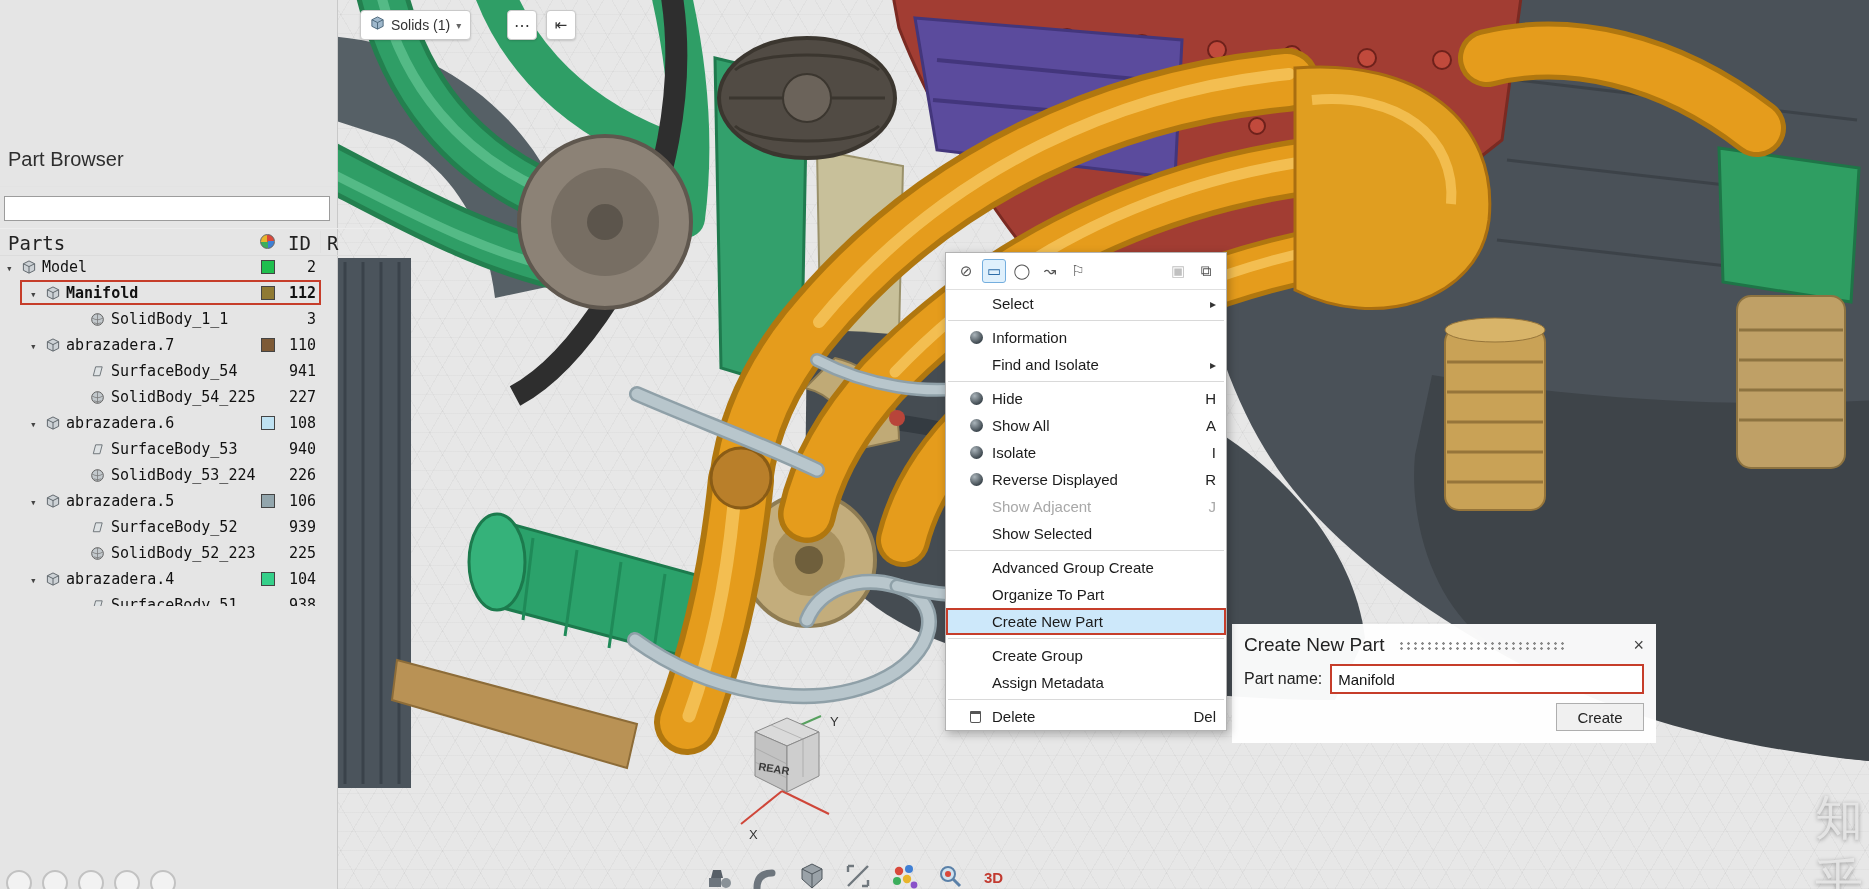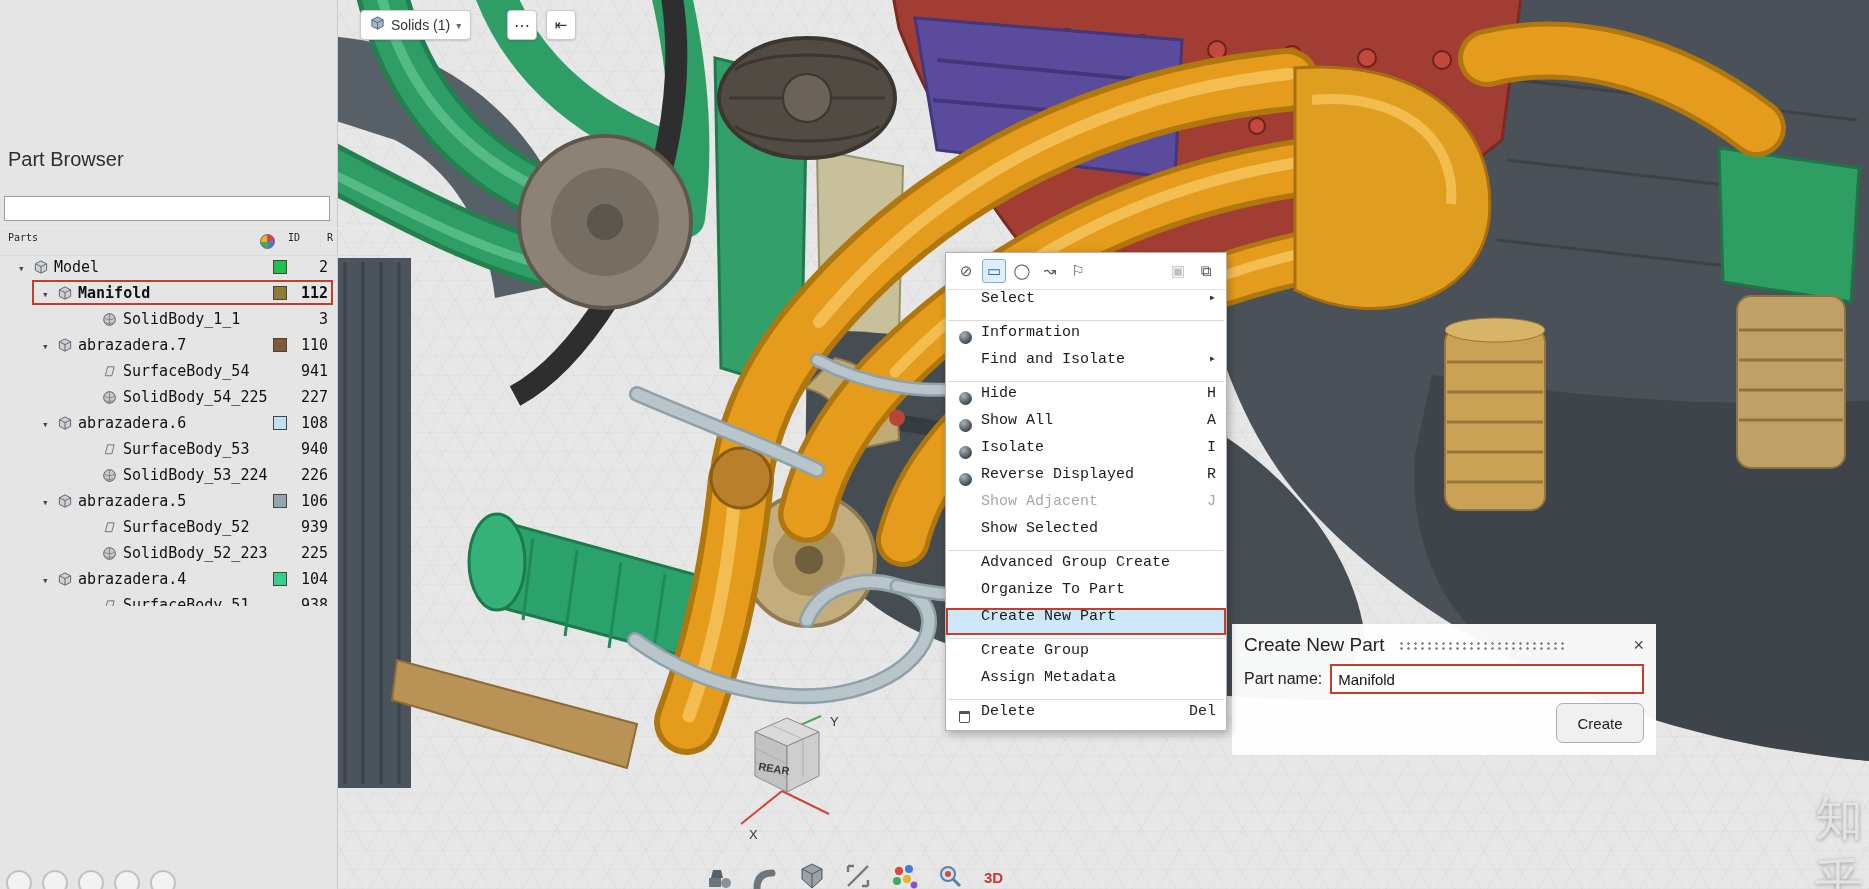--- a/index.html
+++ b/index.html
@@ -7,31 +7,31 @@
        font-family:"Liberation Sans",sans-serif;--sel:#c63d2a;--hl:#cde8fa;}
 
   
   .left-panel{position:absolute;left:0;top:0;width:337px;height:889px;background:#e5e5e5;
               border-right:1px solid #c9c9c9;z-index:12;}
   .pb-title{position:absolute;left:8px;top:148px;font-size:20px;color:#2e2e2e;}
   .pb-sep{position:absolute;left:0;top:186px;width:337px;border-top:1px solid #e3e3e3;}
   .pb-search{position:absolute;left:4px;top:196px;width:326px;height:25px;border:1px solid #9c9c9c;
              background:#fff;font-size:14px;padding:0 5px;box-sizing:border-box;outline:none;}
   .pb-header{position:absolute;left:0;top:228px;width:387px;height:26px;border-bottom:1px solid #dcdcdc;
-             border-top:1px solid #ececec;font-size:10px;color:#222;font-family:"DejaVu Sans Mono",monospace;}
+             border-top:1px solid #ececec;font-size:19px;color:#222;font-family:"DejaVu Sans Mono",monospace;}
   .pbh-parts{position:absolute;left:8px;top:3px;}
   .pbh-sphere{position:absolute;left:260px;top:5px;width:15px;height:15px;border-radius:50%;
               background:conic-gradient(#d9483b 0 25%,#3f7fd4 25% 50%,#3cae5c 50% 75%,#e8b52c 75% 100%);
               border:1px solid #666;box-sizing:border-box;}
   .pbh-id{position:absolute;left:288px;top:3px;}
   .pbh-vline{position:absolute;left:320px;top:2px;bottom:2px;border-left:1px solid #e0e0e0;}
   .pbh-r{position:absolute;left:327px;top:3px;}
 
   .tree{position:absolute;left:0;top:254px;width:337px;height:352px;overflow:hidden;
-        font-family:"DejaVu Sans Mono",monospace;font-size:15px;color:#111;margin-left:12px;}
+        font-family:"DejaVu Sans Mono",monospace;font-size:15px;color:#111;}
   .trow{position:relative;height:26px;line-height:26px;white-space:nowrap;}
   .trow .arrow{display:inline-block;width:15px;color:#444;font-size:11px;}
   .lvl0{padding-left:6px;} .lvl1{padding-left:30px;} .lvl2{padding-left:75px;}
   .ticon{display:inline-block;width:19px;margin-right:2px;}
   .ticon svg{vertical-align:-3px;}
   .bold .tlabel,.bold .tid{font-weight:bold;}
   .swatch{position:absolute;left:261px;top:6px;width:14px;height:14px;border:1px solid #444;box-sizing:border-box;}
   .tid{position:absolute;right:21px;top:0;width:50px;text-align:right;}
   .sel::after{content:"";position:absolute;left:20px;right:16px;top:0;bottom:1px;
               border:2px solid var(--sel);pointer-events:none;}
@@ -55,21 +55,21 @@
 
   
   .menu{position:absolute;left:945px;top:252px;width:282px;background:#fff;border:1px solid #b3b3b3;
         box-shadow:2px 3px 9px rgba(0,0,0,.28);z-index:20;font-size:15px;color:#1b1b1b;box-sizing:border-box;}
   .menu-tools{display:flex;align-items:center;gap:4px;padding:6px 8px;border-bottom:1px solid #e0e0e0;}
   .mtool{width:24px;height:24px;display:flex;align-items:center;justify-content:center;font-size:15px;color:#555;
          border:1px solid transparent;border-radius:3px;box-sizing:border-box;}
   .mtool.active{background:#dff0fc;border-color:#74aede;color:#2d6da8;}
   .mtool.dim{color:#c0c0c0;}
   .mspacer{flex:1;}
-  .menu-item{display:flex;height:27px;padding:0 10px 0 13px;position:relative;font-family:Liberation Mono, monospace;}
+  .menu-item{display:flex;align-items:center;height:27px;padding:0 10px 0 24px;position:relative;}
   .mi-icon{width:22px;display:flex;align-items:center;}
   .ball{width:13px;height:13px;border-radius:50%;background:radial-gradient(circle at 35% 30%,#aab4ba,#3c464d 72%);}
   .trash{width:11px;height:12px;border:1.5px solid #555;border-top:3px solid #555;border-radius:1px 1px 2px 2px;box-sizing:border-box;}
   .mi-label{flex:1;}
   .mi-short{width:32px;text-align:right;color:#222;}
   .mi-arrow{margin-left:6px;color:#333;font-size:12px;}
   .menu-item.disabled .mi-label,.menu-item.disabled .mi-short{color:#a8a8a8;}
   .menu-item.hl{background:var(--hl);box-shadow:inset 0 0 0 2px var(--sel);}
   .menu-sep{border-top:1px solid #d9d9d9;margin:3px 2px;}
 
@@ -79,21 +79,21 @@
   .dlg-head{display:flex;align-items:center;}
   .dlg-title{font-size:19px;color:#222;}
   .dlg-handle{margin-left:14px;width:168px;height:9px;
               background-image:radial-gradient(circle,#8a8a8a 1.1px,transparent 1.5px);background-size:7px 5px;}
   .dlg-close{margin-left:auto;font-size:18px;color:#444;cursor:default;line-height:1;}
   .dlg-row{display:flex;align-items:center;margin-top:8px;}
   .dlg-label{font-size:16px;color:#222;white-space:nowrap;}
   .dlg-input{margin-left:8px;flex:1;height:24px;border:2px solid var(--sel);font-size:15px;padding:1px 6px;
              background:#fff;color:#111;font-family:"Liberation Sans",sans-serif;outline:none;}
   .dlg-actions{display:flex;justify-content:flex-end;margin-top:9px;}
-  .dlg-create{width:88px;height:40px;background:#f0f0f0;border:1px solid #aeaeae;font-size:15px;color:#222;border-radius:7px;}
+  .dlg-create{width:88px;height:28px;background:#f0f0f0;border:1px solid #aeaeae;font-size:15px;color:#222;border-radius:0;}
 
   .viewcube{position:absolute;left:390px;top:696px;width:120px;height:150px;z-index:8;}
   .bottom-toolbar{position:absolute;left:368px;top:861px;display:flex;gap:16px;z-index:8;}
   .bt-icon{width:30px;height:34px;}
   .watermark{position:absolute;left:1478px;top:786px;font-size:48px;letter-spacing:3px;z-index:9;
              color:rgba(232,232,232,.9);text-shadow:0 1px 4px rgba(0,0,0,.35);
              font-family:"DejaVu Sans",sans-serif;}
 </style>
 </head>
 <body>

